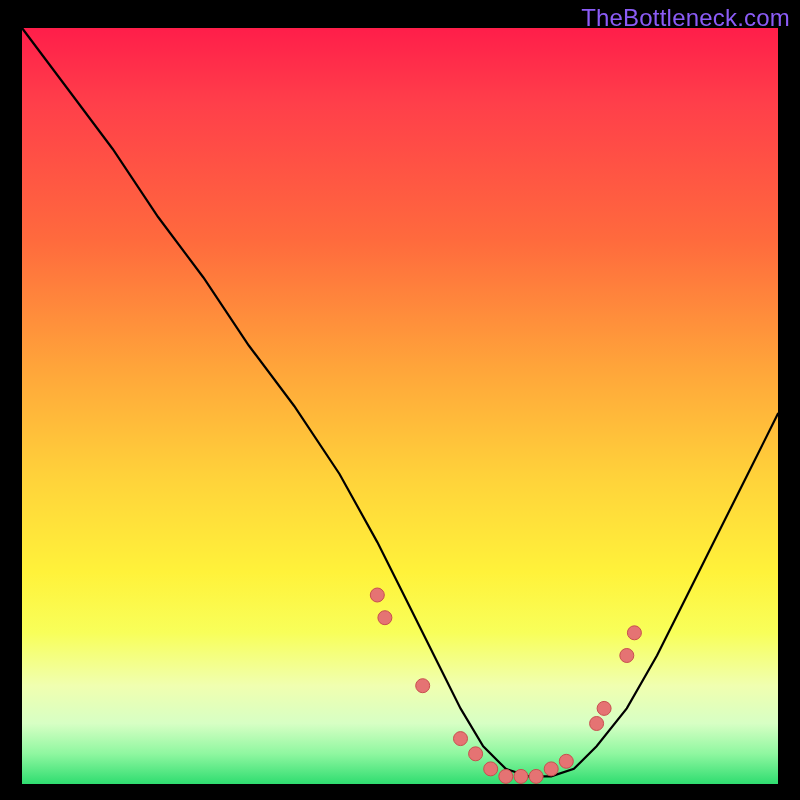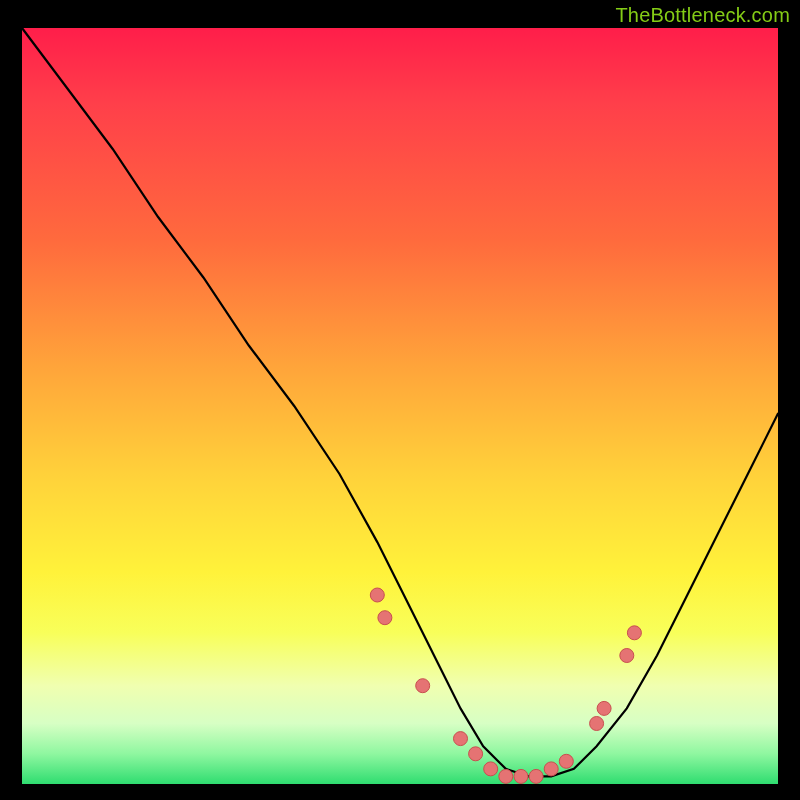--- a/index.html
+++ b/index.html
@@ -14,22 +14,22 @@
   .frame {
     position: relative;
     width: 800px;
     height: 800px;
     background: #000;
   }
   .watermark {
     position: absolute;
     top: 4px;
     right: 10px;
-    color: #84cc16;
-    font-size: 20px;
+    color: #8b5cf6;
+    font-size: 24px;
     font-weight: 500;
     letter-spacing: 0.2px;
     user-select: none;
   }
   .plot-outer {
     position: absolute;
     left: 22px;
     top: 28px;
     width: 756px;
     height: 756px;

